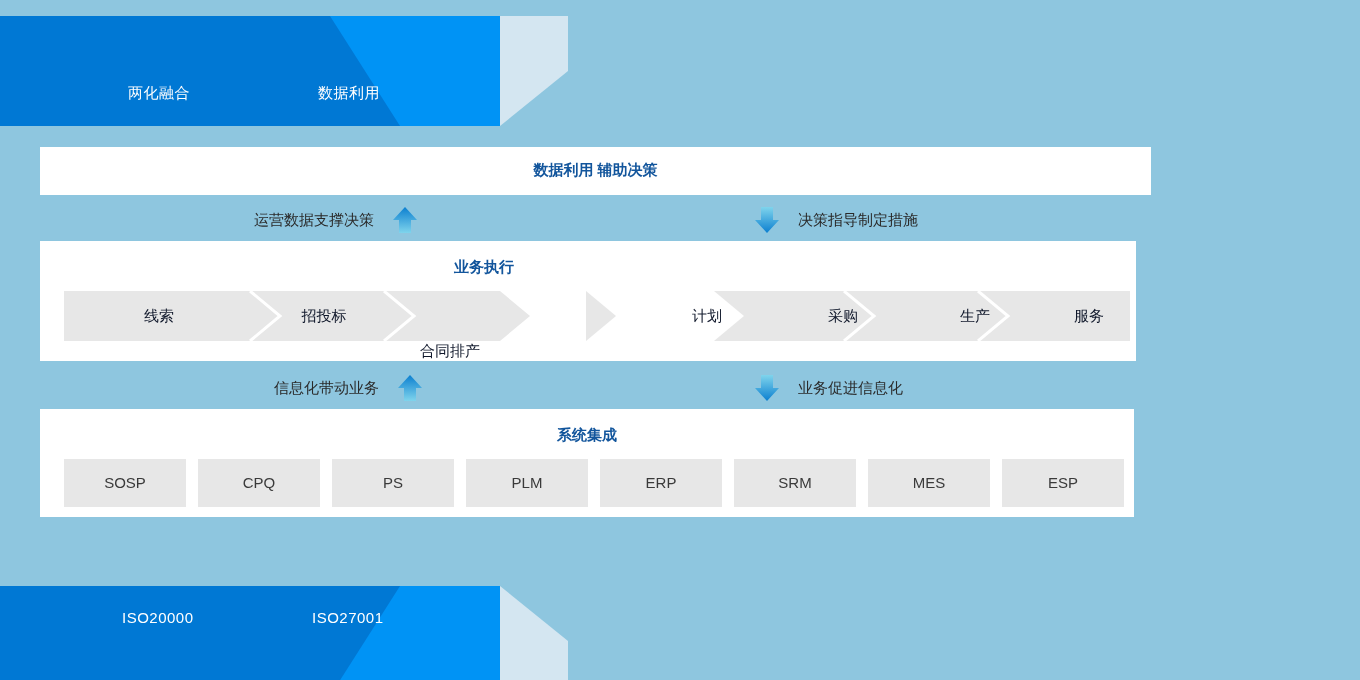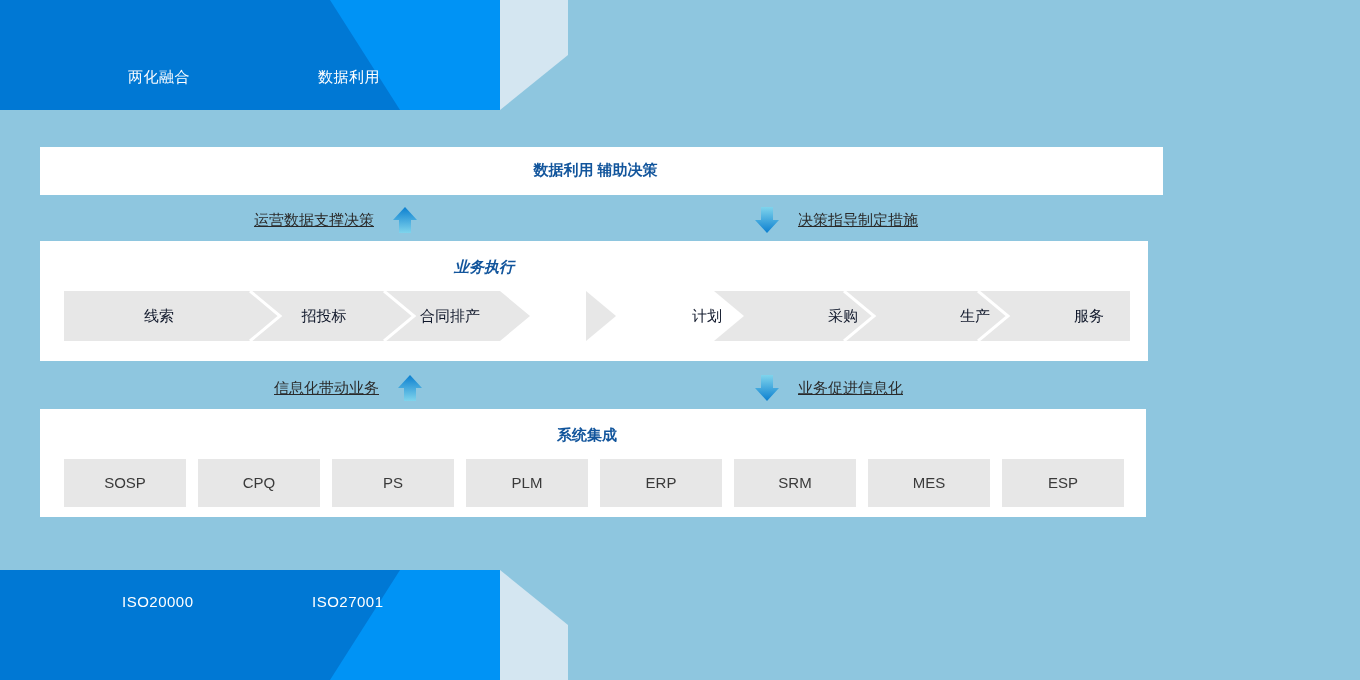--- a/index.html
+++ b/index.html
@@ -5,55 +5,55 @@
   html,body{margin:0;padding:0;}
   body{
     width:1360px;height:680px;
     background:#8ec6df;
     font-family:"Liberation Sans","DejaVu Sans",sans-serif;
     overflow:hidden;position:relative;
   }
   .stage{position:absolute;left:0;top:0;width:1360px;height:680px;}
 
   
-  .banner{position:absolute;left:0;width:1338px;}
+  .banner{position:absolute;left:0;width:1338px;margin-top:16px;}
   .banner svg{display:block;}
   .banner-label{
     position:absolute;color:#ffffff;font-size:15px;
     letter-spacing:.5px;white-space:nowrap;
   }
 
   #top-banner{top:0;height:112px;}
   #bottom-banner{top:566px;height:114px;}
 
   
   .panel{
-    position:absolute;background:#ffffff;padding-left:12px;
+    position:absolute;background:#ffffff;
   }
   .panel-title{
     position:absolute;color:#12559c;font-weight:bold;font-size:15px;
     white-space:nowrap;
   }
 
   #panel-decision{left:40px;top:147px;width:1111px;height:48px;}
   #panel-decision .panel-title{left:0;right:0;top:14px;text-align:center;width:1111px;}
 
   #panel-business{left:40px;top:241px;width:1096px;height:120px;}
-  #panel-business .panel-title{left:0;top:17px;width:888px;text-align:center;font-style:italic;}
+  #panel-business .panel-title{left:0;top:17px;width:888px;text-align:center;}
 
   #panel-systems{left:40px;top:409px;width:1094px;height:108px;}
   #panel-systems .panel-title{left:0;top:17px;width:1094px;text-align:center;}
 
   
   .connector-row{position:absolute;height:46px;}
   #connector-top{left:0;top:197px;width:1360px;}
   #connector-bottom{left:0;top:365px;width:1360px;}
 
   .conn-item{position:absolute;display:flex;align-items:center;height:46px;}
-  .conn-text{font-size:15px;color:#2a2a2a;white-space:nowrap;text-decoration:underline;}
+  .conn-text{font-size:15px;color:#2a2a2a;white-space:nowrap;}
   .conn-arrow{width:34px;height:34px;display:block;}
 
   #conn-left-top{left:254px;}
   #conn-right-top{left:750px;}
   #conn-left-bottom{left:274px;}
   #conn-right-bottom{left:750px;}
   .conn-item .gap-r{margin-right:14px;}
 
   
   .proc-strip{position:absolute;height:50px;}
@@ -130,21 +130,21 @@
     <div class="proc-strip" id="proc-left">
       <svg width="466" height="50" viewBox="0 0 466 50" xmlns="http://www.w3.org/2000/svg">
 
         <polygon points="0,0 436,0 466,25 436,50 0,50" fill="#e7e7e7"></polygon>
 
         <polyline points="186,0 216,25 186,50" fill="none" stroke="#ffffff" stroke-width="3"></polyline>
         <polyline points="320,0 350,25 320,50" fill="none" stroke="#ffffff" stroke-width="3"></polyline>
       </svg>
       <div class="proc-label" style="left:0px;width:190px;">线索</div>
       <div class="proc-label" style="left:195px;width:130px;">招投标</div>
-      <div class="proc-label" style="left:330px;width:112px;">合同排产</div>
+      <div class="proc-label" style="left:330px;width:112px;margin-top:35px;">合同排产</div>
     </div>
 
     <div class="proc-strip" id="proc-right">
       <svg width="544" height="50" viewBox="0 0 544 50" xmlns="http://www.w3.org/2000/svg">
 
         <polygon points="0,0 30,25 0,50" fill="#e7e7e7"></polygon>
 
         <polygon points="128,0 544,0 544,50 128,50" fill="#e7e7e7"></polygon>
 
         <polygon points="128,0 158,25 128,50" fill="#ffffff"></polygon>

